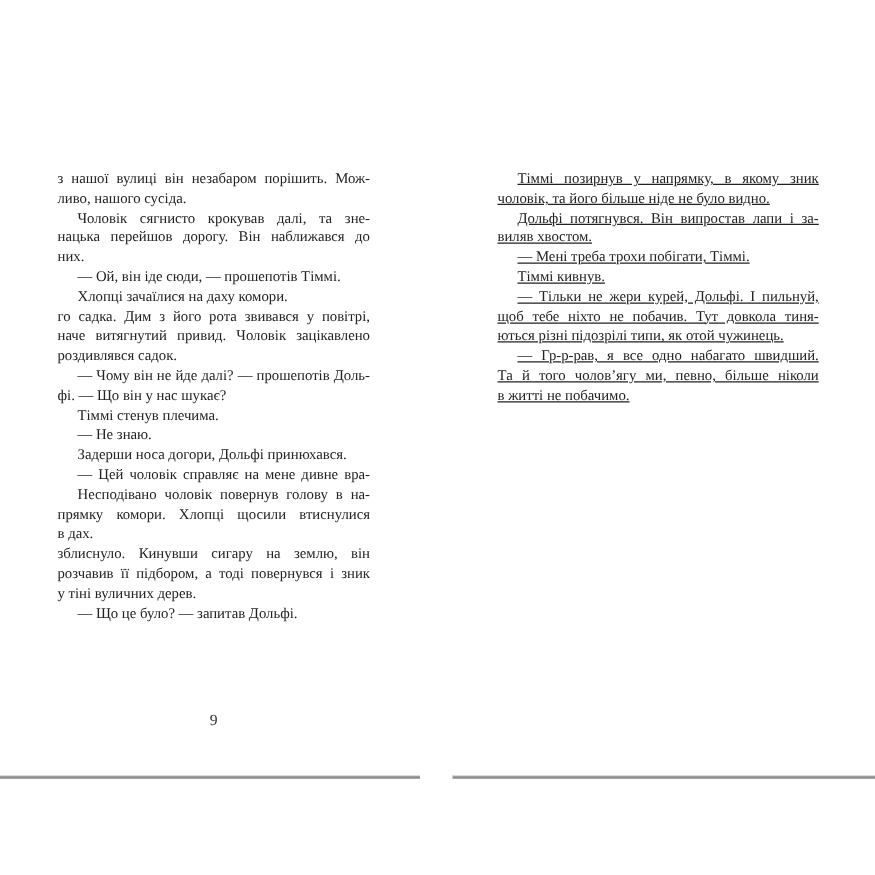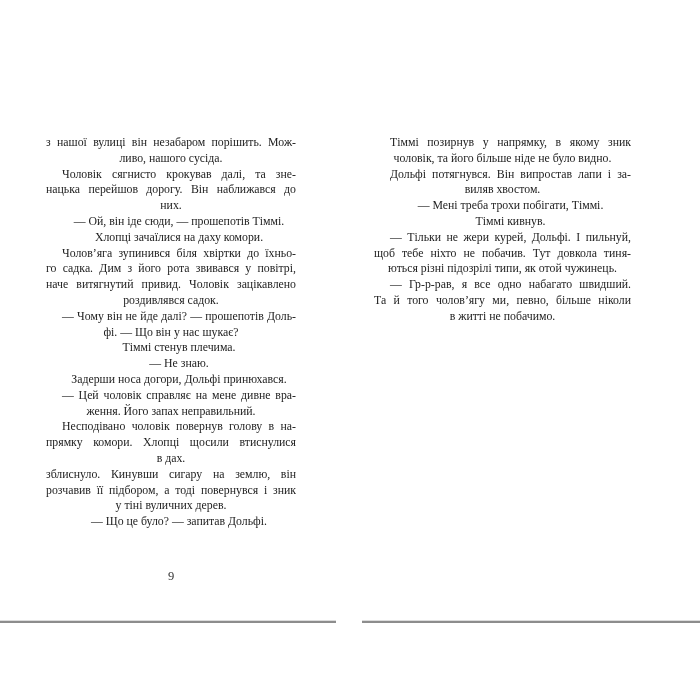--- a/index.html
+++ b/index.html
@@ -22,24 +22,24 @@
   .text-column {
     position: absolute;
     top: 135px;
     color: #222222;
     font-size: 11.8px;
     line-height: 15.8px;
     font-weight: 500;
     letter-spacing: 0px;
   }
   .col-left  { left: 46px;  width: 250px; }
-  .col-right { left: 374px; width: 257px; }
+  .col-right { left: 398px; width: 257px; text-decoration: underline; }
   .line {
     height: 15.8px;
-    text-align: center;
+    text-align: left;
     white-space: normal;
   }
   .line.just {
     text-align: justify;
     text-align-last: justify;
   }
   .line.ind {
     text-indent: 16px;
   }
   .page-number {
@@ -67,31 +67,29 @@
 <div class="book-spread">
 
   <div class="text-column col-left" id="left-lines">
       <div class="line just">з нашої вулиці він незабаром порішить. Мож-</div>
       <div class="line">ливо, нашого сусіда.</div>
       <div class="line just ind">Чоловік сягнисто крокував далі, та зне-</div>
       <div class="line just">нацька перейшов дорогу. Він наближався до</div>
       <div class="line">них.</div>
       <div class="line ind">— Ой, він іде сюди, — прошепотів Тіммі.</div>
       <div class="line ind">Хлопці зачаїлися на даху комори.</div>
-      <div class="line just ind">Чолов’яга зупинився біля хвіртки до їхньо-</div>
       <div class="line just">го садка. Дим з його рота звивався у повітрі,</div>
       <div class="line just">наче витягнутий привид. Чоловік зацікавлено</div>
       <div class="line">роздивлявся садок.</div>
       <div class="line just ind">— Чому він не йде далі? — прошепотів Доль-</div>
       <div class="line">фі. — Що він у нас шукає?</div>
       <div class="line ind">Тіммі стенув плечима.</div>
       <div class="line ind">— Не знаю.</div>
       <div class="line ind">Задерши носа догори, Дольфі принюхався.</div>
       <div class="line just ind">— Цей чоловік справляє на мене дивне вра-</div>
-      <div class="line">ження. Його запах неправильний.</div>
       <div class="line just ind">Несподівано чоловік повернув голову в на-</div>
       <div class="line just">прямку комори. Хлопці щосили втиснулися</div>
       <div class="line">в дах.</div>
       <div class="line just">зблиснуло. Кинувши сигару на землю, він</div>
       <div class="line just">розчавив її підбором, а тоді повернувся і зник</div>
       <div class="line">у тіні вуличних дерев.</div>
       <div class="line ind">— Що це було? — запитав Дольфі.</div>
     </div>
 
   <div class="text-column col-right" id="right-lines">

